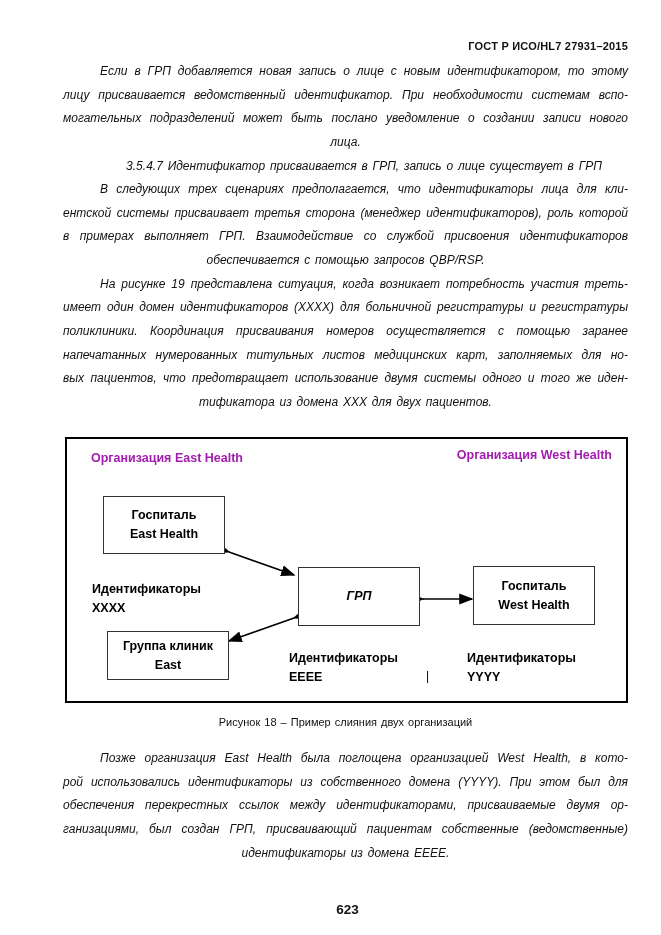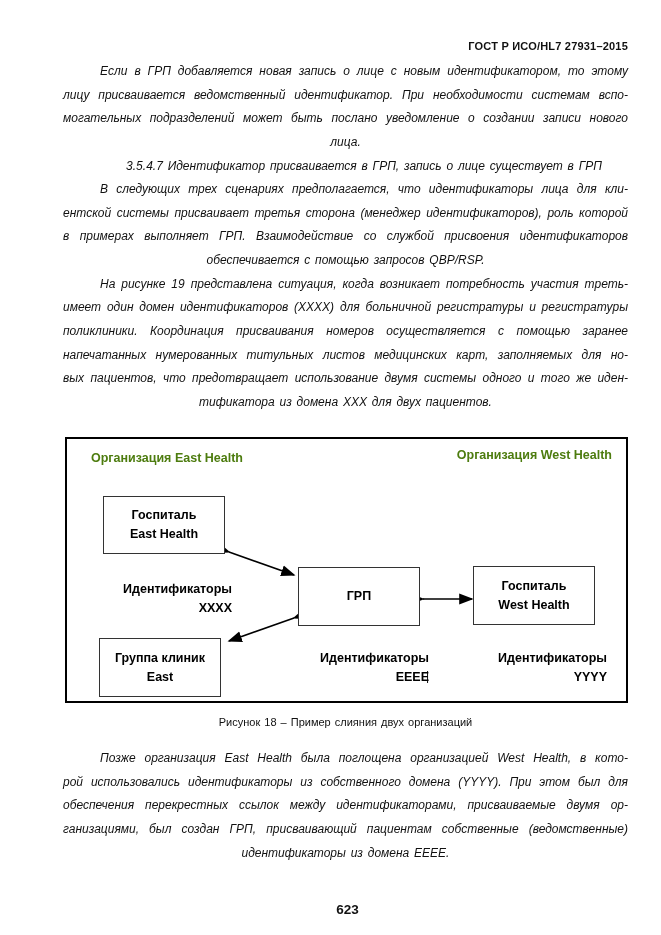--- a/index.html
+++ b/index.html
@@ -22,29 +22,29 @@
   .jst{text-align:justify;text-align-last:justify;}
   .end{text-align:center;}
   .ind{text-indent:37px;}
   
   .fig{
     position:absolute;left:65px;top:437px;width:563px;height:266px;
     border:2px solid #000;box-sizing:border-box;background:#fff;
   }
   .figlabel{
     position:absolute;font-size:12.5px;font-weight:600;line-height:15px;
-    white-space:nowrap;color:#4d7c0f;
+    white-space:nowrap;color:#a21caf;
   }
   .node{
     position:absolute;border:1.5px solid #333;box-sizing:border-box;background:#fff;
     display:flex;flex-direction:column;align-items:center;justify-content:center;
     font-size:12.5px;font-weight:600;line-height:19px;text-align:center;color:#000;
   }
   .idlabel{
-    position:absolute;width:140px;text-align:right;
+    position:absolute;width:140px;text-align:left;
     font-size:12.5px;font-weight:600;line-height:18.5px;color:#000;
   }
   .tickmark{position:absolute;font-size:12px;font-weight:400;color:#000;}
   .arrows{position:absolute;left:0;top:0;width:559px;height:262px;}
   .caption{
     position:absolute;left:63px;top:716px;width:565px;text-align:center;
     font-size:11px;word-spacing:1px;
   }
   .pagenum{
     position:absolute;top:872px;left:63px;width:569px;text-align:center;
@@ -87,30 +87,30 @@
   </svg>
 
   <div class="figlabel" style="left:24px;top:12px;">Организация East Health</div>
   <div class="figlabel" style="right:14px;top:9px;">Организация West Health</div>
 
   <div class="node" style="left:36px;top:57px;width:122px;height:58px;">
     <span>Госпиталь</span>
     <span>East Health</span>
   </div>
 
-  <div class="node" style="left:231px;top:128px;width:122px;height:59px;">
+  <div class="node" style="left:231px;top:128px;width:122px;height:59px;font-style:italic;">
     <span>ГРП</span>
   </div>
 
   <div class="node" style="left:406px;top:127px;width:122px;height:59px;">
     <span>Госпиталь</span>
     <span>West Health</span>
   </div>
 
-  <div class="node" style="left:32px;top:192px;width:122px;height:59px;margin-top:7px;">
+  <div class="node" style="left:40px;top:192px;width:122px;height:49px;">
     <span>Группа клиник</span>
     <span>East</span>
   </div>
 
   <div class="idlabel" style="left:25px;top:141px;">
     <div>Идентификаторы</div>
     <div>XXXX</div>
   </div>
 
   <div class="idlabel" style="left:222px;top:210px;">

